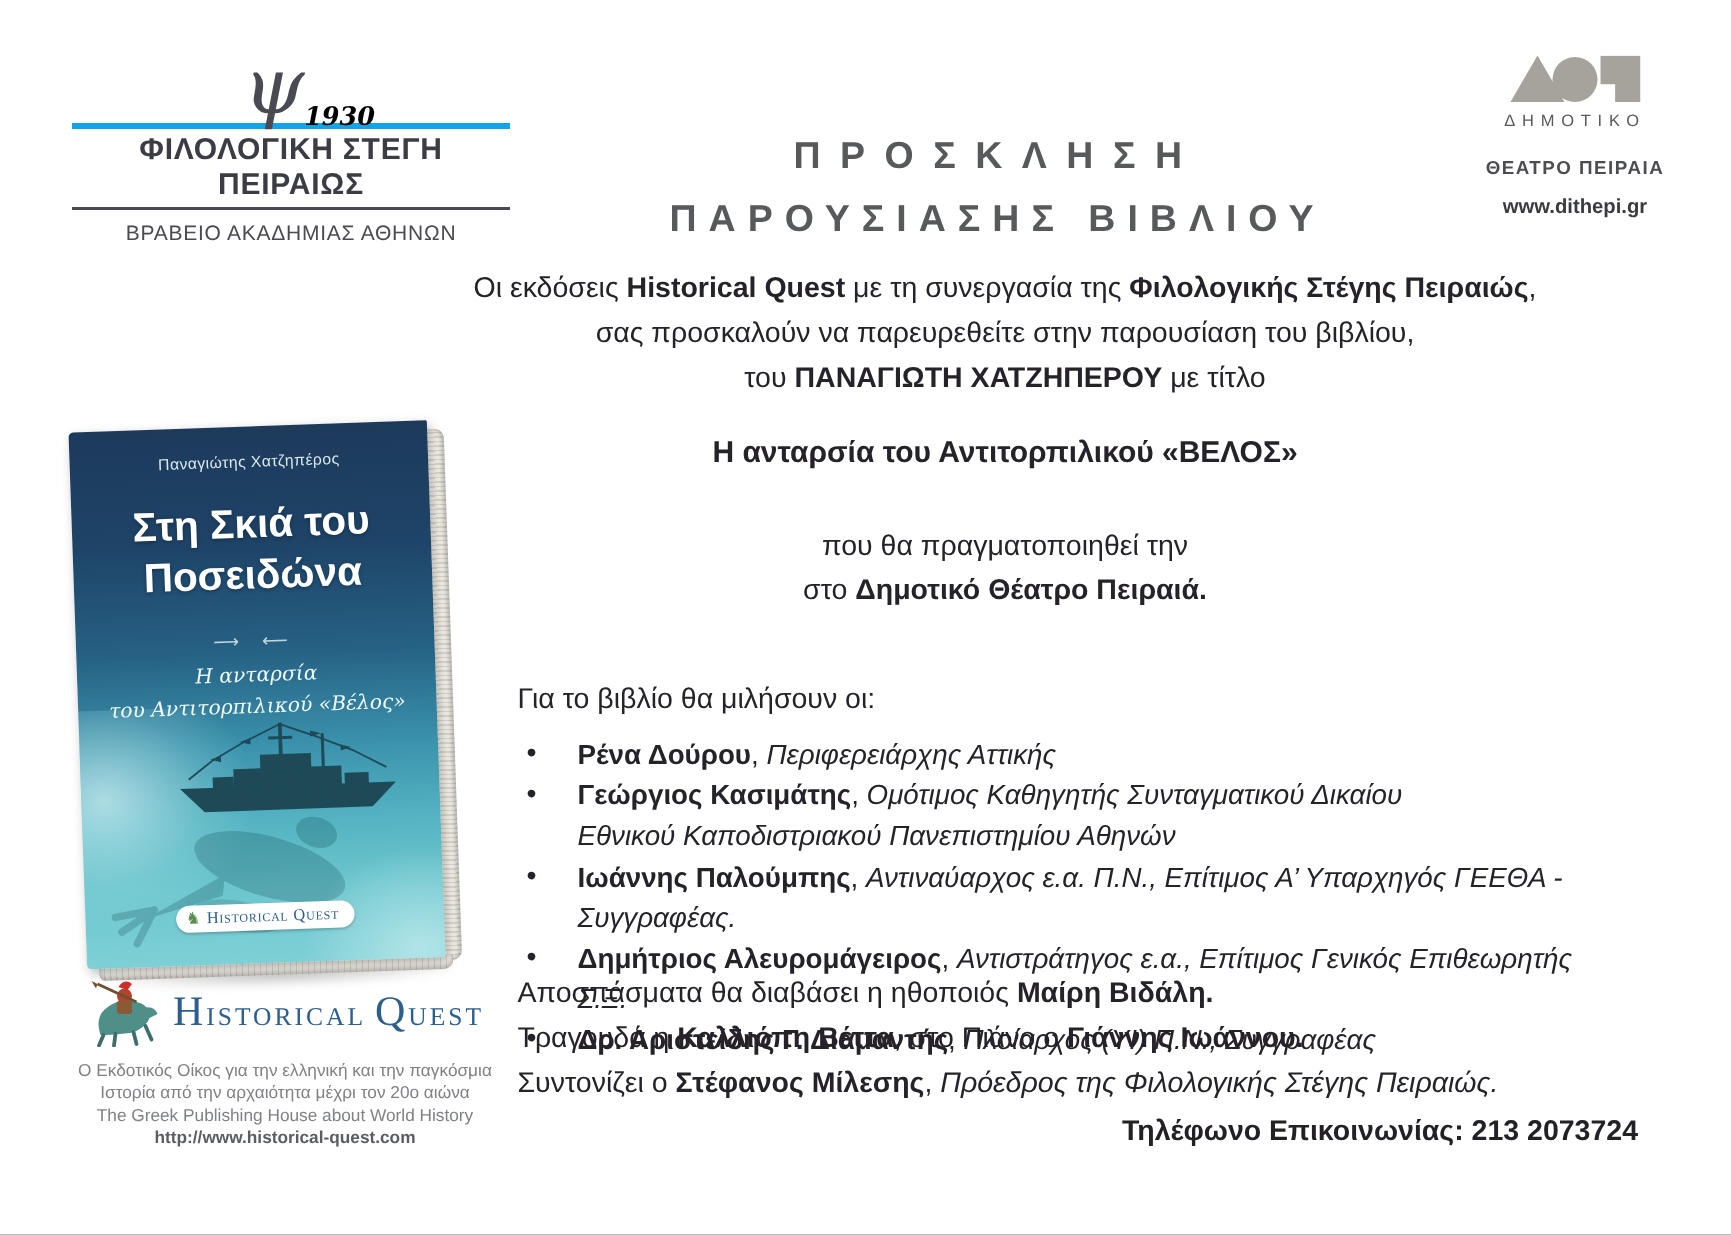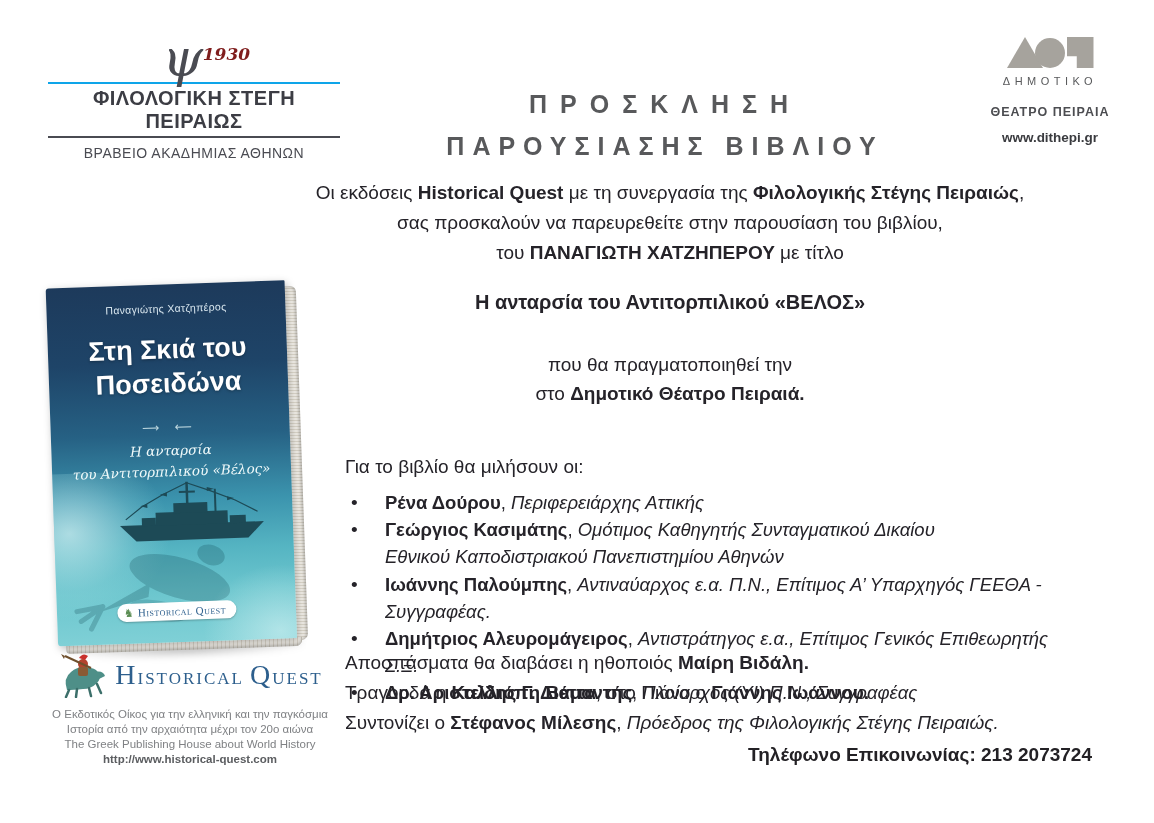--- a/index.html
+++ b/index.html
@@ -10,23 +10,23 @@
     font-family:"Liberation Sans", sans-serif; color:#252329;
   }
   .rb { font-weight:bold; }
   .ri { font-style:italic; }
 
   
   .fsp { position:absolute; left:48px; top:36px; width:292px; text-align:center; color:#3e3f47; }
   .fsp-psirow { position:relative; height:46px; }
   .fsp-psi { position:absolute; left:50%; transform:translateX(-78%); top:-4px;
     font-family:"DejaVu Serif", serif; font-style:italic; font-size:52px; line-height:52px; color:#4a4b52; z-index:2; }
-  .fsp-year { position:absolute; left:53%; top:8px; font-family:"DejaVu Serif", serif;
-    font-style:italic; font-weight:bold; font-size:17px; color:#7f1d1d; }
-  .fsp-name { border-top:2px solid #0ea5e9; padding-top:3px; font-weight:bold;
+  .fsp-year { position:absolute; left:53%; top:32px; font-family:"DejaVu Serif", serif;
+    font-style:italic; font-weight:bold; font-size:17px; color:#000000; }
+  .fsp-name { border-top:4px solid #0ea5e9; padding-top:3px; font-weight:bold;
     font-size:20px; letter-spacing:.5px; color:#3c3d44; }
   .fsp-rule { border-top:2.5px solid #4a4b52; margin-top:3px; }
   .fsp-award { margin-top:7px; font-size:14px; letter-spacing:.5px; color:#4a4b52; }
 
   
   .dtp { position:absolute; right:44px; top:34px; width:120px; text-align:center; }
   .dtp-shapes { display:flex; justify-content:center; align-items:flex-end; height:34px; }
   .dtp-tri { width:0; height:0; border-left:18px solid transparent; border-right:18px solid transparent;
     border-bottom:31px solid #a6a39d; margin-right:-8px; }
   .dtp-circ { width:30px; height:30px; border-radius:50%; background:#a6a39d; margin-right:2px; }

